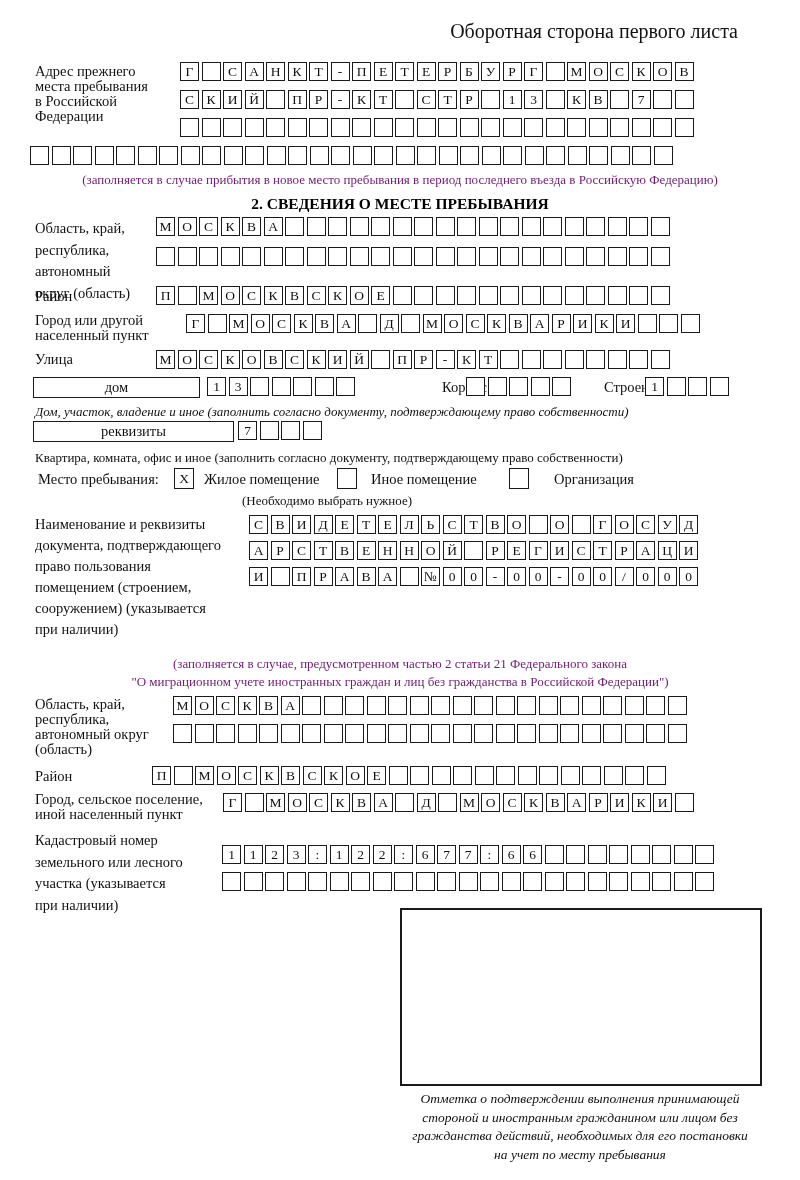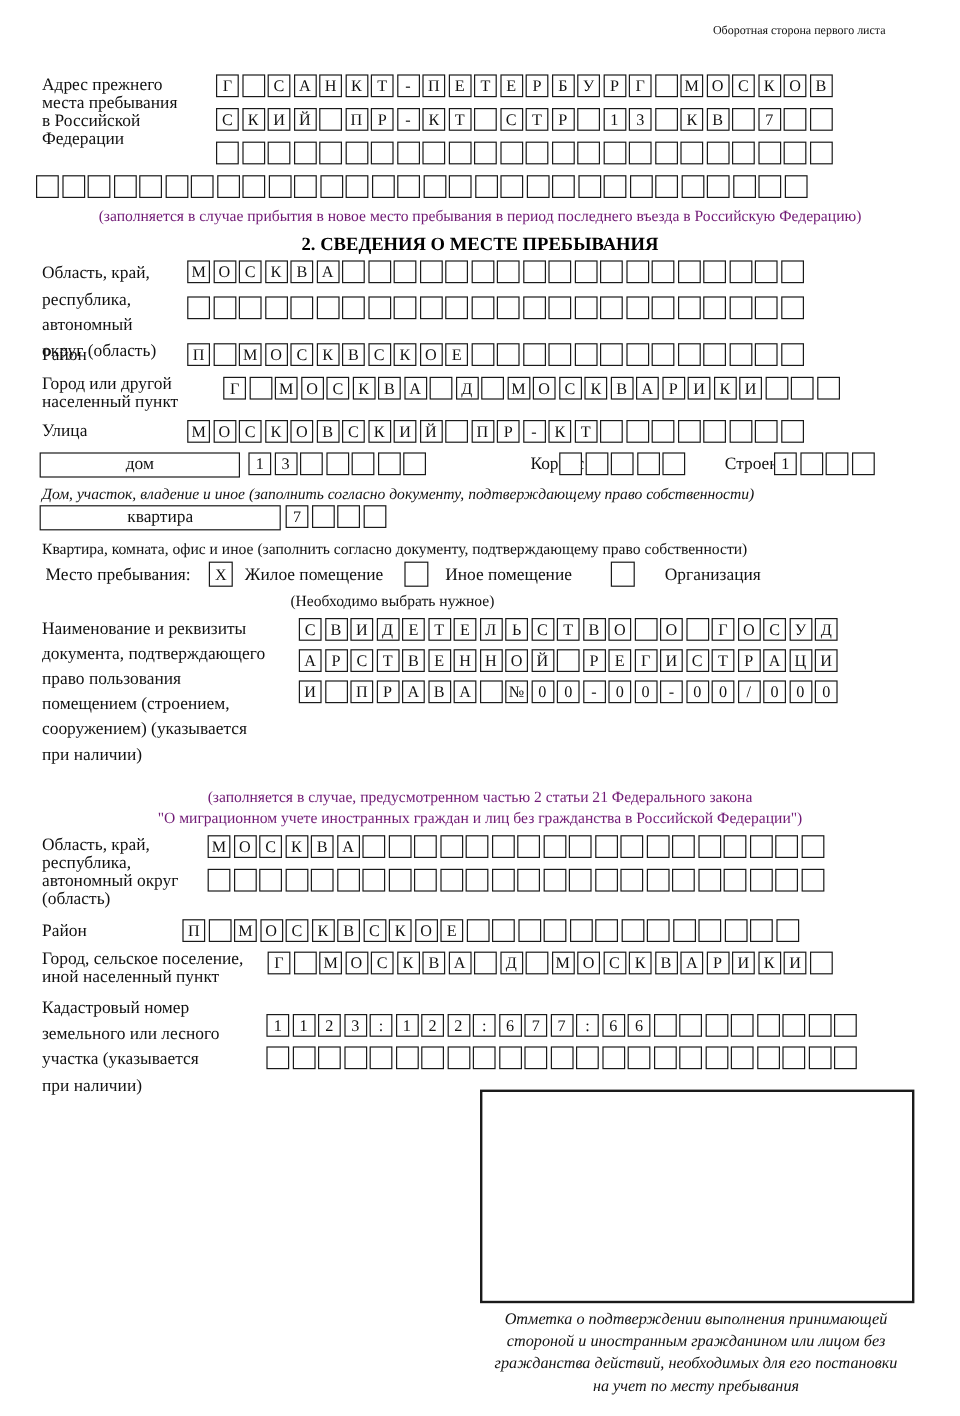--- a/index.html
+++ b/index.html
@@ -12,21 +12,21 @@
   .row{position:absolute;display:flex;gap:2.5px;}
   .cell{width:17px;height:17px;border:1.5px solid #1a1a1a;display:flex;align-items:center;
         justify-content:center;font-size:13.5px;line-height:1;background:#fff;flex:0 0 auto;}
   .fieldbox{position:absolute;height:19px;border:1.5px solid #1a1a1a;display:flex;align-items:center;
         justify-content:center;font-size:14.5px;background:#fff;}
   .chk{position:absolute;width:18px;height:19px;border:1.5px solid #1a1a1a;display:flex;
         align-items:center;justify-content:center;font-size:13.5px;background:#fff;}
   .opt{position:absolute;font-size:14.5px;}
   .stamp{position:absolute;border:2px solid #1a1a1a;background:#fff;}
   .caption{position:absolute;text-align:center;font-size:13.5px;line-height:18.5px;white-space:pre-line;}
-  .hdr{position:absolute;font-size:10px;text-align:center;}
+  .hdr{position:absolute;font-size:20px;text-align:center;}
 </style>
 </head>
 <body>
 
 <div class="page">
 
   <div class="hdr" style="top:20px;right:62px;">Оборотная сторона первого листа</div>
 
   <div class="lbl" style="left:35px;top:64px;">Адрес прежнего
 места пребывания
@@ -308,21 +308,21 @@
     </div>
   <div class="opt" style="left:604px;top:379px;text-align:right;">Строение</div>
   <div class="row" style="left:645px;top:377px;">
       <div class="cell">1</div>
       <div class="cell"></div>
       <div class="cell"></div>
       <div class="cell"></div>
     </div>
   <div class="note" style="left:35px;top:404px;font-style:italic;">Дом, участок, владение и иное (заполнить согласно документу, подтверждающему право собственности)</div>
 
-  <div class="fieldbox" style="left:33px;top:421px;width:199px;">квартира</div>
+  <div class="fieldbox" style="left:33px;top:421px;width:199px;">реквизиты</div>
   <div class="row" style="left:238px;top:421px;">
       <div class="cell">7</div>
       <div class="cell"></div>
       <div class="cell"></div>
       <div class="cell"></div>
     </div>
   <div class="note" style="left:35px;top:450px;">Квартира, комната, офис и иное (заполнить согласно документу, подтверждающему право собственности)</div>
 
   <div class="opt" style="left:38px;top:471px;">Место пребывания:</div>
   <div class="chk" style="left:174px;top:468px;">X</div>

